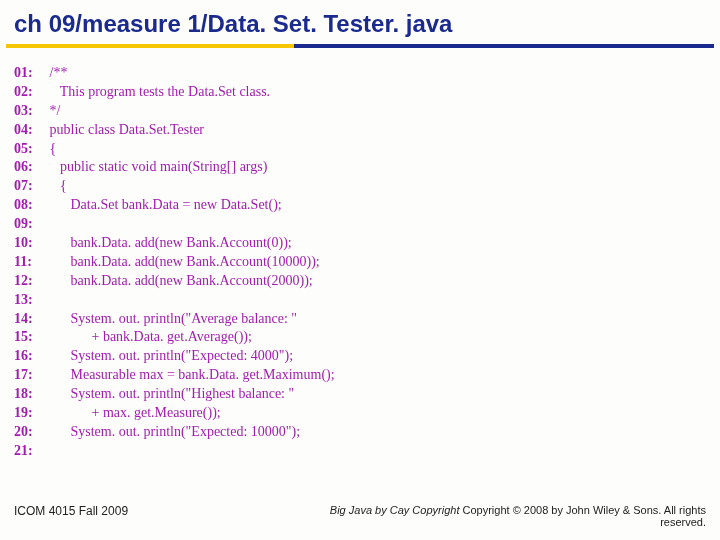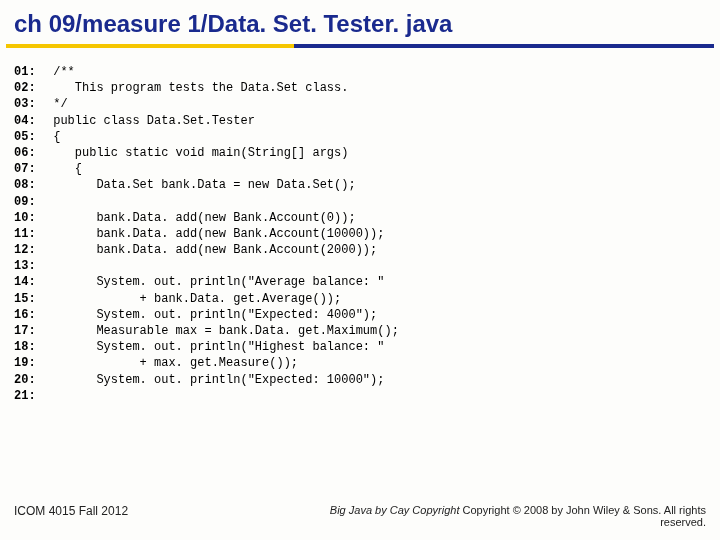--- a/index.html
+++ b/index.html
@@ -31,26 +31,26 @@
     width: 40%;
     position: relative;
     top: -4px;
     left: 0;
   }
   .rule-wrap {
     position: relative;
     margin-bottom: 12px;
   }
   .code {
-    font-family: Liberation Mono, monospace;
-    font-size: 12px;
+    font-family: Liberation Serif, serif;
+    font-size: 14px;
     line-height: 1.35;
     white-space: pre;
     padding: 0 14px;
-    color: #000000;
+    color: #a21caf;
   }
   .ln {
     font-weight: bold;
     display: inline-block;
     width: 32px;
   }
   .footer {
     position: absolute;
     bottom: 12px;
     left: 0;
@@ -80,17 +80,17 @@
 <div class="title">ch 09/measure 1/Data. Set. Tester. java</div>
 
 <div class="rule-wrap">
   <div class="rule-outer"></div>
   <div class="rule-inner"></div>
 </div>
 
 <div class="code" id="code-block"><div><span class="ln">01:</span><span> /**</span></div><div><span class="ln">02:</span><span>    This program tests the Data.Set class.</span></div><div><span class="ln">03:</span><span> */</span></div><div><span class="ln">04:</span><span> public class Data.Set.Tester</span></div><div><span class="ln">05:</span><span> {</span></div><div><span class="ln">06:</span><span>    public static void main(String[] args)</span></div><div><span class="ln">07:</span><span>    {</span></div><div><span class="ln">08:</span><span>       Data.Set bank.Data = new Data.Set();</span></div><div><span class="ln">09:</span><span> </span></div><div><span class="ln">10:</span><span>       bank.Data. add(new Bank.Account(0));</span></div><div><span class="ln">11:</span><span>       bank.Data. add(new Bank.Account(10000));</span></div><div><span class="ln">12:</span><span>       bank.Data. add(new Bank.Account(2000));</span></div><div><span class="ln">13:</span><span> </span></div><div><span class="ln">14:</span><span>       System. out. println("Average balance: "</span></div><div><span class="ln">15:</span><span>             + bank.Data. get.Average());</span></div><div><span class="ln">16:</span><span>       System. out. println("Expected: 4000");</span></div><div><span class="ln">17:</span><span>       Measurable max = bank.Data. get.Maximum();</span></div><div><span class="ln">18:</span><span>       System. out. println("Highest balance: "</span></div><div><span class="ln">19:</span><span>             + max. get.Measure());</span></div><div><span class="ln">20:</span><span>       System. out. println("Expected: 10000");</span></div><div><span class="ln">21:</span><span> </span></div></div>
 
 <div class="footer">
-  <div class="footer-left">ICOM 4015 Fall 2012</div>
+  <div class="footer-left">ICOM 4015 Fall 2009</div>
   <div class="footer-right">
     <span>Big Java by Cay Copyright </span><span class="plain">Copyright © 2008 by John Wiley &amp; Sons.  All rights reserved.</span>
   </div>
 </div>
 
 </body></html>

